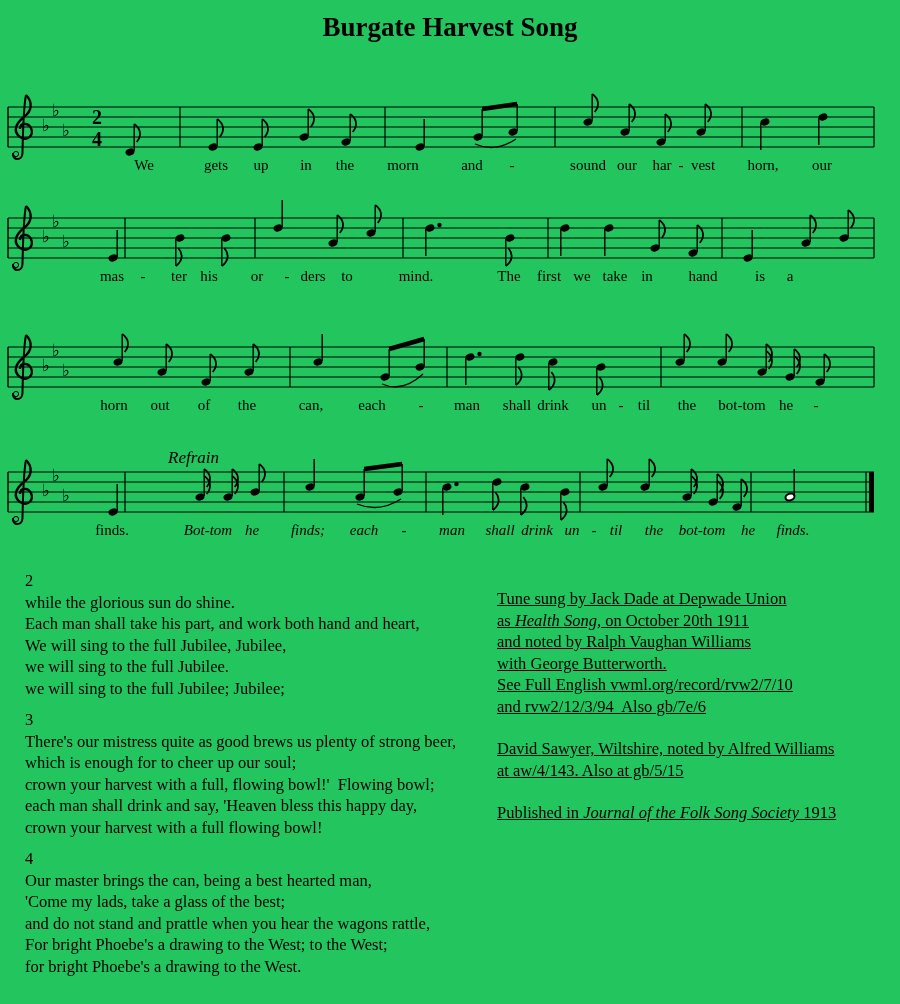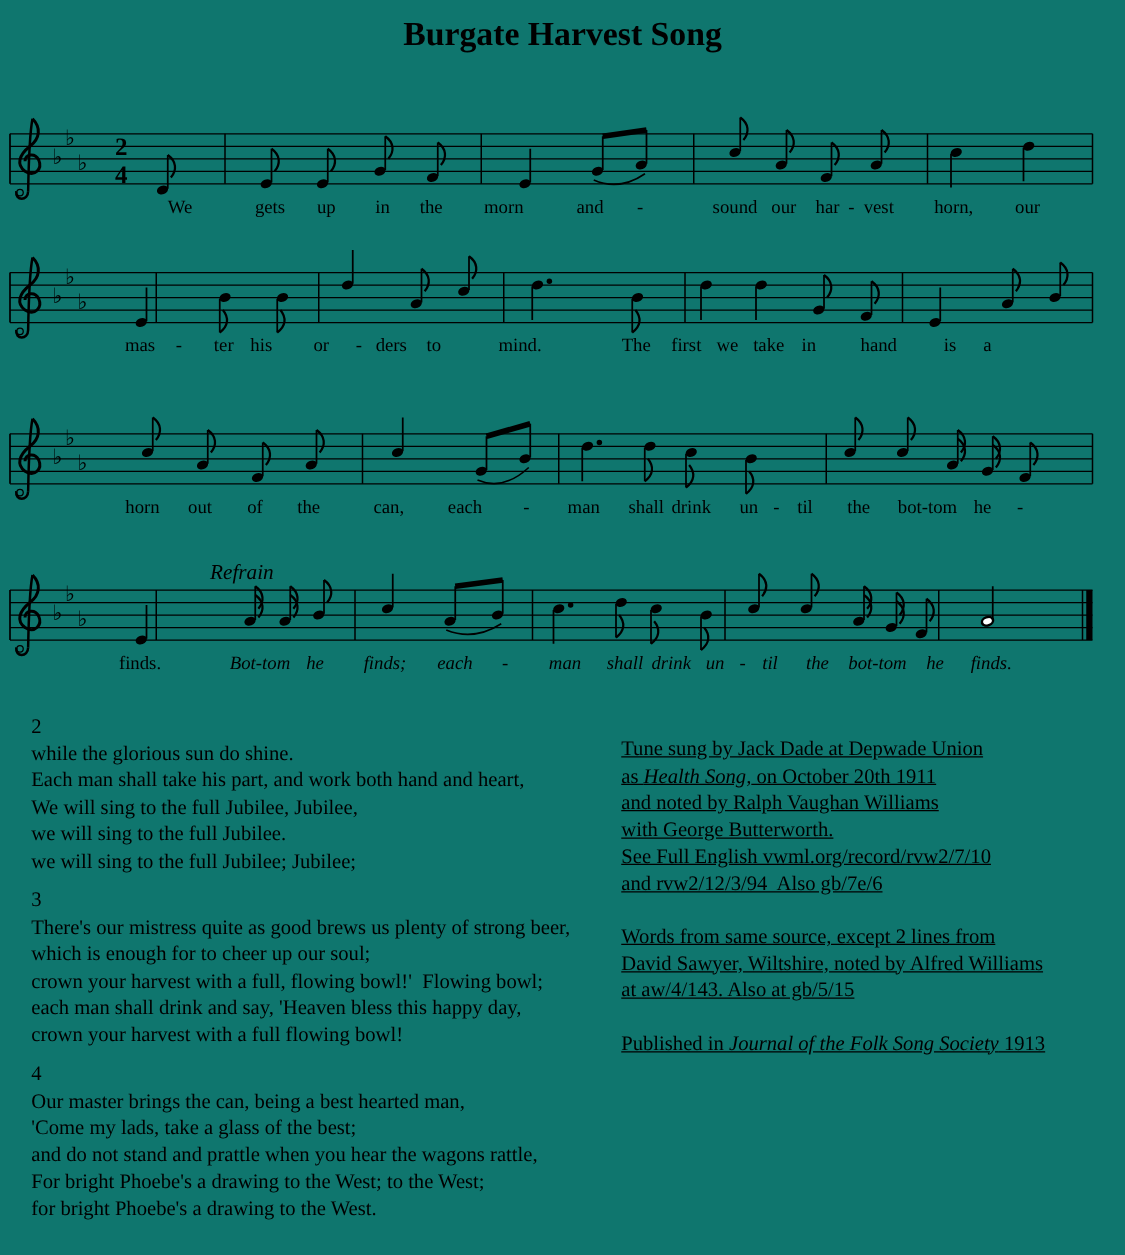--- a/index.html
+++ b/index.html
@@ -1,16 +1,16 @@
 <!DOCTYPE html>
 <html><head>
 <meta charset="utf-8">
 <style>
   html,body{margin:0;padding:0;background:#fff;}
-  .page{position:relative;width:900px;height:1004px;background:#0f766e;color:#000;
+  .page{position:relative;width:900px;height:1004px;background:#22c55e;color:#000;
         font-family:"Liberation Serif",serif;overflow:hidden;}
   .title{position:absolute;top:12px;left:0;width:100%;text-align:center;
          font-size:27px;font-weight:bold;margin:0;}
   svg.system{position:absolute;left:0;}
   svg text{fill:#000;}
   .lyric{font-family:"Liberation Serif",serif;font-size:15px;text-anchor:middle;}
   .it{font-style:italic;}
   .tsig{font-family:"Liberation Serif",serif;font-size:20px;font-weight:bold;text-anchor:middle;}
   .flat{font-family:"DejaVu Sans",sans-serif;font-size:17px;text-anchor:middle;}
   .reflabel{font-family:"Liberation Serif",serif;font-size:17px;font-style:italic;}
@@ -395,21 +395,20 @@
   <div class="col-right">
       <div class="para">
         <div><span>Tune sung by Jack Dade at Depwade Union</span></div>
         <div><span>as </span><span class="it">Health Song,</span><span> on October 20th 1911</span></div>
         <div><span>and noted by Ralph Vaughan Williams</span></div>
         <div><span>with George Butterworth.</span></div>
         <div><span>See Full English vwml.org/record/rvw2/7/10</span></div>
         <div><span>and rvw2/12/3/94&nbsp; Also gb/7e/6</span></div>
       </div>
       <div class="para">
-        <div><span>Words from same source, except 2 lines from</span></div>
         <div><span>David Sawyer, Wiltshire, noted by Alfred Williams</span></div>
         <div><span>at aw/4/143. Also at gb/5/15</span></div>
       </div>
       <div class="para">
         <div><span>Published in </span><span class="it">Journal of the Folk Song Society</span><span> 1913</span></div>
       </div>
     </div>
 </div>
 
 </body></html>

